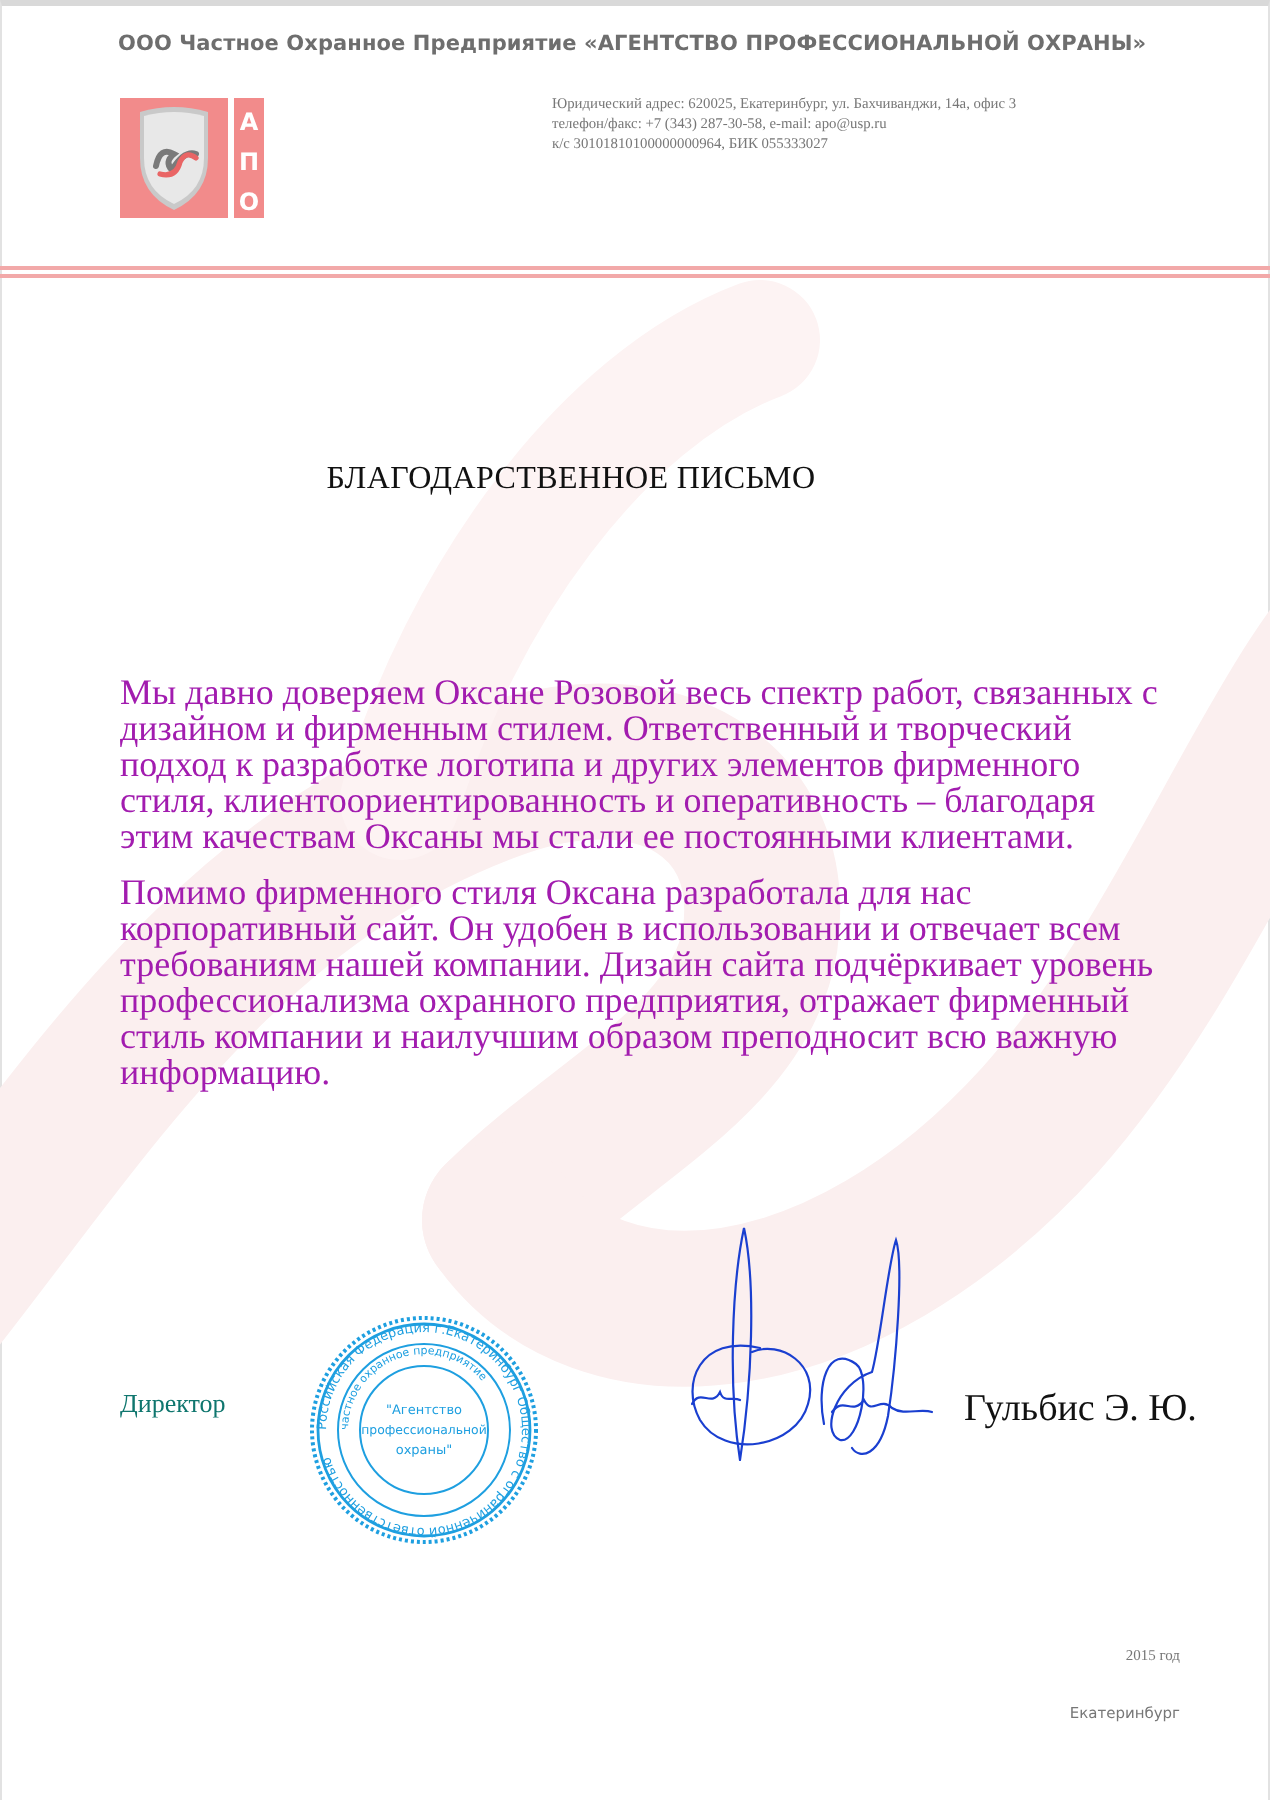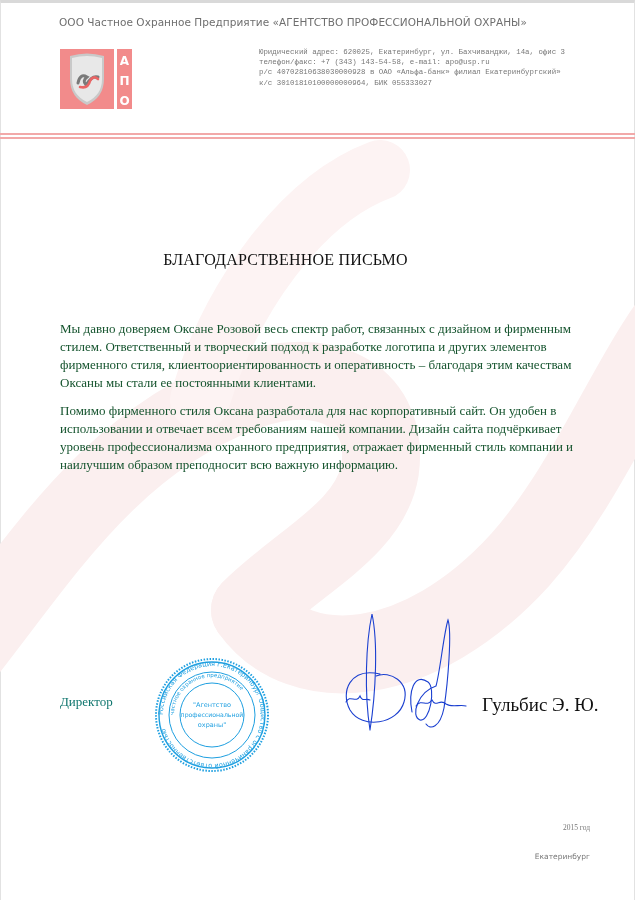--- a/index.html
+++ b/index.html
@@ -9,38 +9,38 @@
       font-family: "Liberation Serif", serif;
     }
     .frame {
       position: absolute; left: 0; top: 0; width: 633px; height: 897px;
       border: 1px solid #e2e2e2; border-top: 3px solid #d9d9d9;
       box-sizing: content-box;
     }
     .watermark { position: absolute; left: 0; top: 140px; width: 635px; height: 620px; }
     .org-title {
       position: absolute; left: 59px; top: 16px;
-      font-family: "DejaVu Sans", sans-serif; font-weight: normal;
+      font-family: "DejaVu Sans", sans-serif; font-weight: bold;
       font-size: 10.5px; color: #6e6e6e; letter-spacing: 0.05px;
     }
     .logo { position: absolute; left: 60px; top: 49px; width: 80px; height: 70px; }
     .requisites {
-      position: absolute; left: 259px; top: 47px;
-      font-family: Liberation Mono, monospace; font-size: 7.4px; color: #777;
+      position: absolute; left: 276px; top: 47px;
+      font-family: Liberation Serif, serif; font-size: 7.4px; color: #777;
       line-height: 10.2px;
     }
     .requisites div { white-space: nowrap; }
     .rule { position: absolute; left: 0; width: 635px; height: 1.5px; background: #f2a9a9; }
     .doc-title {
-      position: absolute; left: 0; width: 571px; top: 251px; text-align: center;
+      position: absolute; left: 0; width: 571px; top: 231px; text-align: center;
       font-size: 16px; color: #111; letter-spacing: 0.2px;
     }
     .body-text {
-      position: absolute; left: 60px; top: 320px; width: 525px;
-      font-size: 13px; line-height: 18px; color: #14532d;
+      position: absolute; left: 60px; top: 337px; width: 525px;
+      font-size: 18px; line-height: 18px; color: #a21caf;
     }
     .body-text p { margin: 0 0 10px 0; }
     .sign-role { position: absolute; left: 60px; top: 694px; font-size: 13px; color: #0f766e; }
     .sign-name { position: absolute; left: 482px; top: 694px; font-size: 19px; color: #111; }
     .stamp { position: absolute; left: 152px; top: 655px; width: 120px; height: 120px; }
     .signature { position: absolute; left: 340px; top: 612px; width: 130px; height: 120px; }
     .footer-city {
       position: absolute; right: 45px; top: 852px;
       font-family: "DejaVu Sans", sans-serif; font-size: 7.5px; color: #777; text-align: right;
     }
@@ -69,22 +69,21 @@
   <path d="M18 34 Q20 24 27 28 Q22 32 26 36 Q32 26 38 28" fill="none" stroke="#7a7a7a" stroke-width="3" stroke-linecap="round"></path>
   <path d="M20 38 Q28 40 30 32 Q33 26 38 30" fill="none" stroke="#e96565" stroke-width="2.6" stroke-linecap="round"></path>
   <rect x="57" y="0" width="15" height="60" fill="#f28b8b"></rect>
   <text x="64.5" y="16" text-anchor="middle" font-family="DejaVu Sans, sans-serif" font-weight="bold" font-size="12" fill="#fff">А</text>
   <text x="64.5" y="36" text-anchor="middle" font-family="DejaVu Sans, sans-serif" font-weight="bold" font-size="12" fill="#fff">П</text>
   <text x="64.5" y="56" text-anchor="middle" font-family="DejaVu Sans, sans-serif" font-weight="bold" font-size="12" fill="#fff">О</text>
 </svg>
 
 <div class="requisites">
   <div>Юридический адрес: 620025, Екатеринбург, ул. Бахчиванджи, 14а, офис 3</div>
-  <div>телефон/факс: +7 (343) 143-54-58, e-mail: apo@usp.ru</div>
-  <div>р/с  40702810638030000928 в  ОАО «Альфа-банк» филиал Екатеринбургский»</div>
+  <div>телефон/факс: +7 (343) 287-30-58, e-mail: apo@usp.ru</div>
   <div>к/с  30101810100000000964, БИК  055333027</div>
 </div>
 
 <div class="rule" style="top:133px;"></div>
 <div class="rule" style="top:137px;"></div>
 
 <div class="doc-title">БЛАГОДАРСТВЕННОЕ ПИСЬМО</div>
 
 <div class="body-text">
   <p>Мы давно доверяем Оксане Розовой весь спектр работ, связанных с дизайном и фирменным стилем.  Ответственный и творческий подход к разработке логотипа и других элементов фирменного стиля, клиентоориентированность и оперативность –  благодаря этим качествам Оксаны мы стали ее постоянными клиентами.</p>

